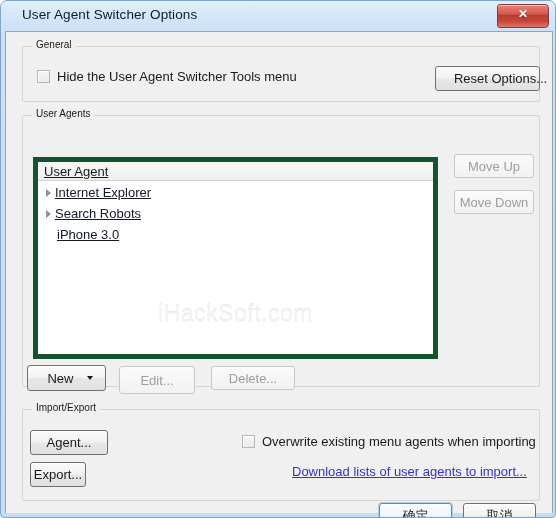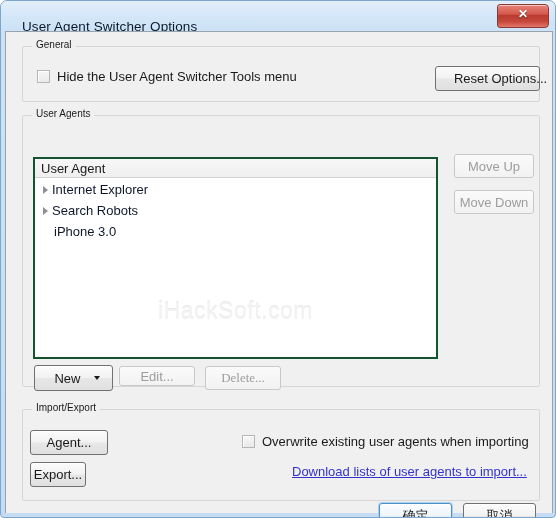--- a/index.html
+++ b/index.html
@@ -30,21 +30,21 @@
   #titlebar {
     position: absolute;
     left: 0; top: 0;
     width: 100%;
     height: 30px;
     background: linear-gradient(180deg, #e3effb 0%, #d3e6f8 55%, #cde2f7 100%);
   }
   #title-text {
     position: absolute;
     left: 21px;
-    top: 18px;
+    top: 6px;
     font-size: 13.5px;
     color: #0c1b2b;
     letter-spacing: .1px;
     white-space: nowrap;
   }
   #close-button {
     position: absolute;
     right: 6px;
     top: 3px;
     width: 50px;
@@ -153,23 +153,23 @@
   .btn.default {
     border: 1px solid #4c8fc9;
     box-shadow: 0 0 0 1px #a9d0ec, inset 0 1px 0 rgba(255,255,255,.9);
     background: linear-gradient(180deg, #fbfdff 0%, #eef5fb 48%, #e2eef8 52%, #dbe9f6 100%);
   }
   .btn.strong { border-color: #707070; }
 
   #btn-reset { left: 412px; top: 19px; width: 105px; height: 25px; padding-left: 26px; }
   #btn-moveup { left: 448px; top: 122px; width: 80px; height: 24px; }
   #btn-movedown { left: 448px; top: 158px; width: 80px; height: 24px; }
-  #btn-new { left: 28px; top: 333px; width: 79px; height: 26px; }
-  #btn-edit { left: 113px; top: 334px; width: 76px; height: 20px; }
-  #btn-delete { left: 199px; top: 334px; width: 76px; height: 24px; font-family: Liberation Serif, serif; }
+  #btn-new { left: 21px; top: 333px; width: 79px; height: 26px; }
+  #btn-edit { left: 113px; top: 334px; width: 76px; height: 28px; }
+  #btn-delete { left: 205px; top: 334px; width: 84px; height: 24px; }
   #btn-import { left: 24px; top: 398px; width: 78px; height: 25px; }
   #btn-export { left: 24px; top: 430px; width: 56px; height: 25px; }
   #btn-ok { left: 373px; top: 471px; width: 73px; height: 26px; }
   #btn-cancel { left: 457px; top: 471px; width: 73px; height: 26px; }
 
   #btn-new .new-label { margin-right: 12px; }
   #btn-new .caret {
     position: absolute;
     right: 12px;
     top: 50%;
@@ -183,22 +183,23 @@
 
   
   #listview {
     position: absolute;
     left: 27px;
     top: 125px;
     width: 405px;
     height: 202px;
     box-sizing: border-box;
     background: #ffffff;
-    border: 2px solid #14532d;
+    border: 5px solid #14532d;
     overflow: hidden;
+    text-decoration: underline;
   }
   #list-header {
     position: relative;
     height: 19px;
     box-sizing: border-box;
     background: linear-gradient(180deg, #f7f7f7 0%, #efefef 100%);
     border-bottom: 1px solid #d2d2d2;
     display: flex;
     align-items: center;
   }
@@ -339,21 +340,21 @@
 
     <div class="groupbox" id="group-importexport">
       <div class="group-label">Import/Export</div>
     </div>
 
     <div class="btn strong" id="btn-import">Agent...</div>
     <div class="btn strong" id="btn-export">Export...</div>
 
     <div class="cb-row" id="cb-overwrite">
       <div class="checkbox"></div>
-      <div class="cb-label">Overwrite existing user agents when importing</div>
+      <div class="cb-label">Overwrite existing menu agents when importing</div>
     </div>
 
     <div id="download-link">Download lists of user agents to import...</div>
 
     <div class="btn default cjk" id="btn-ok">确定</div>
     <div class="btn strong cjk" id="btn-cancel">取消</div>
 
   </div>
 </div>
 

